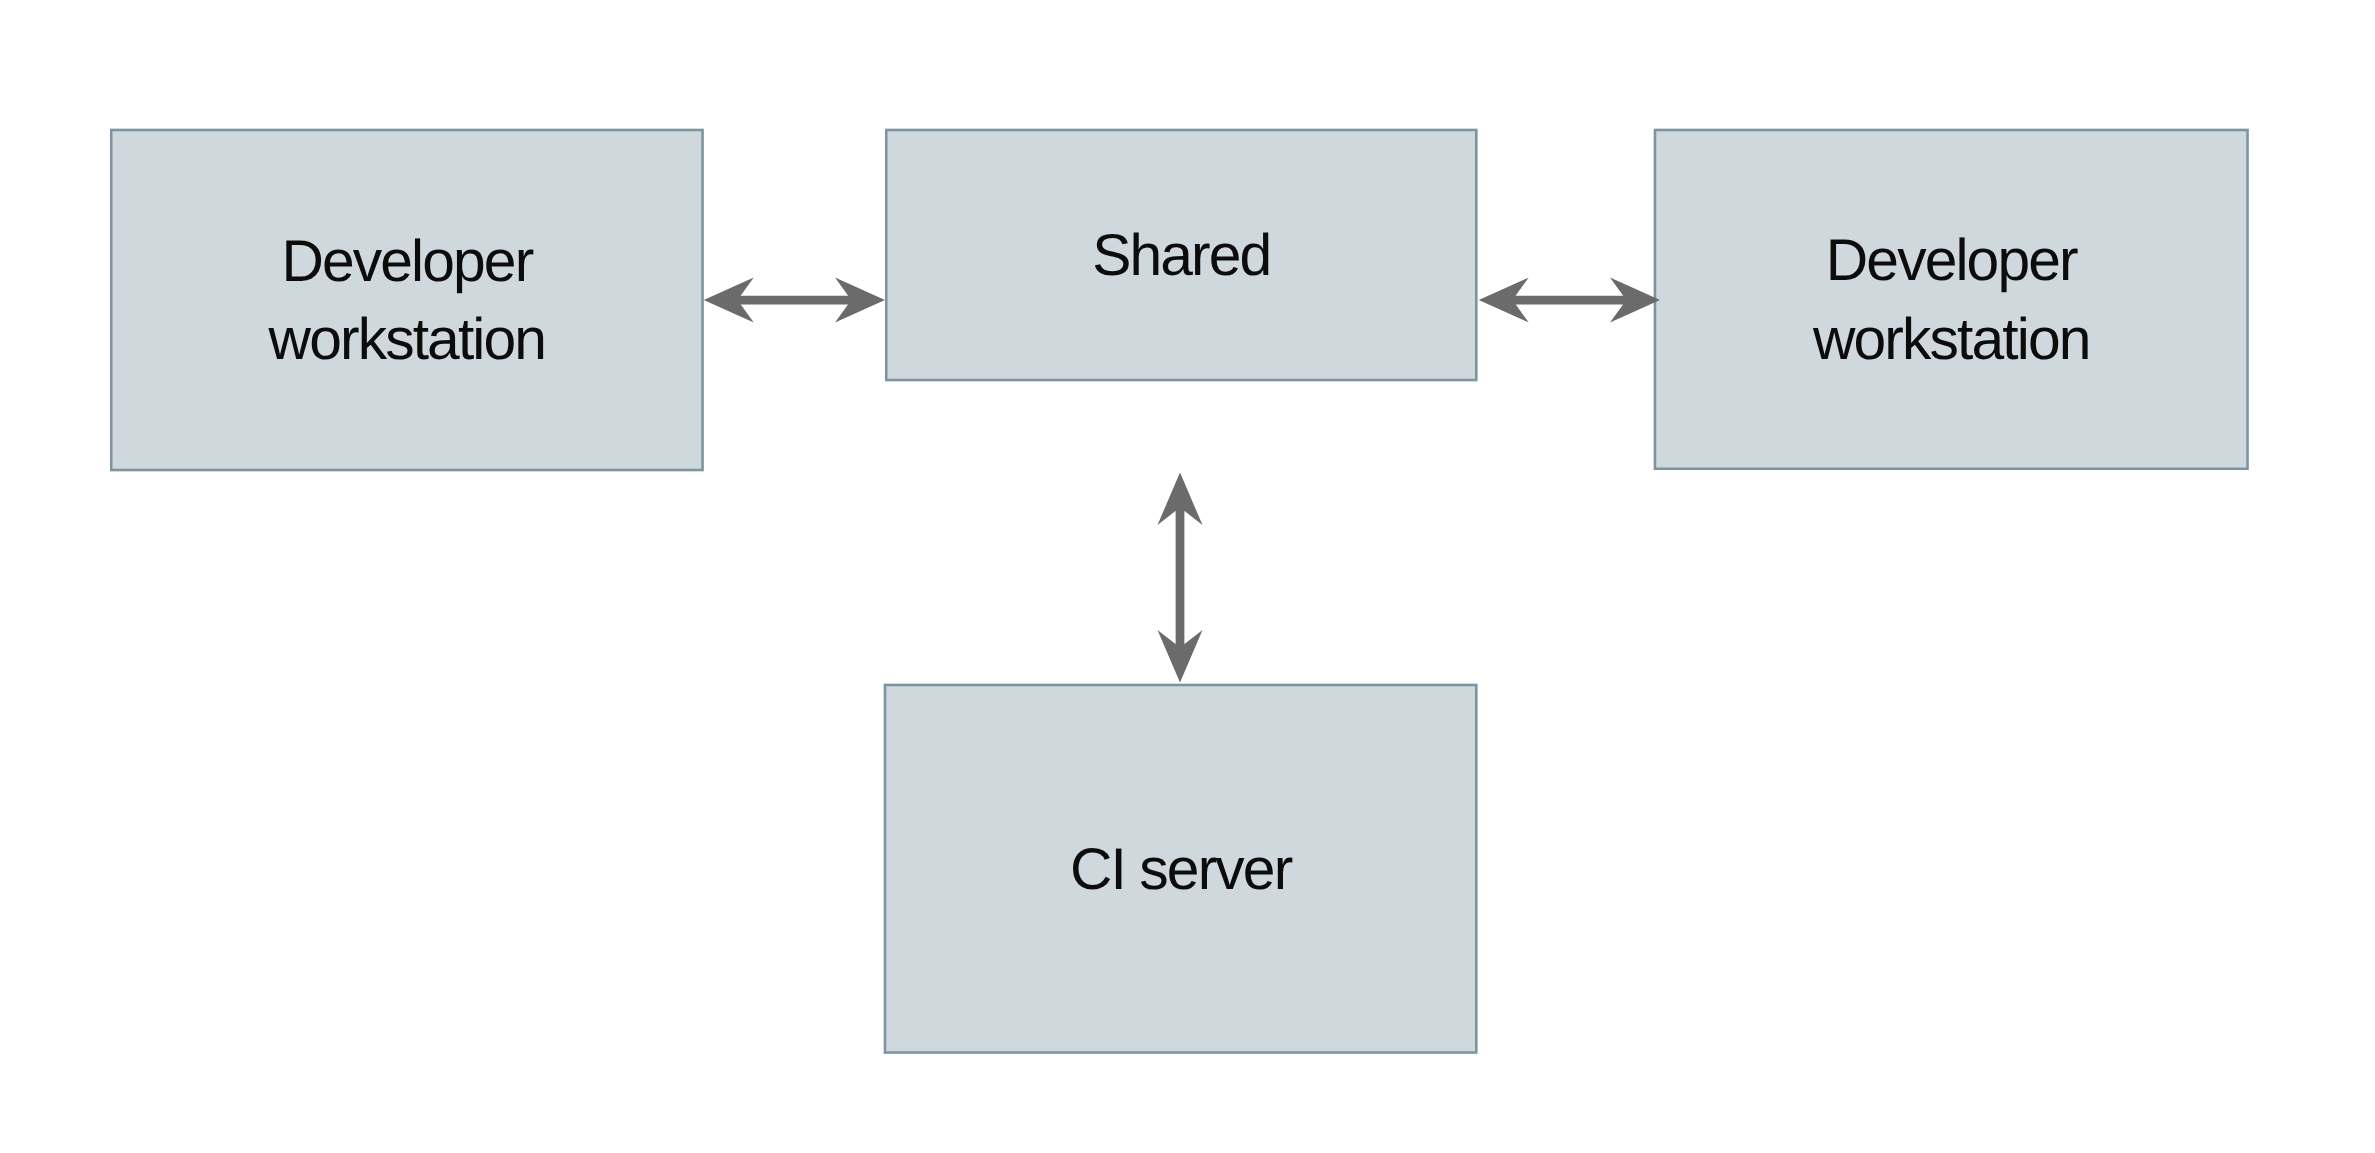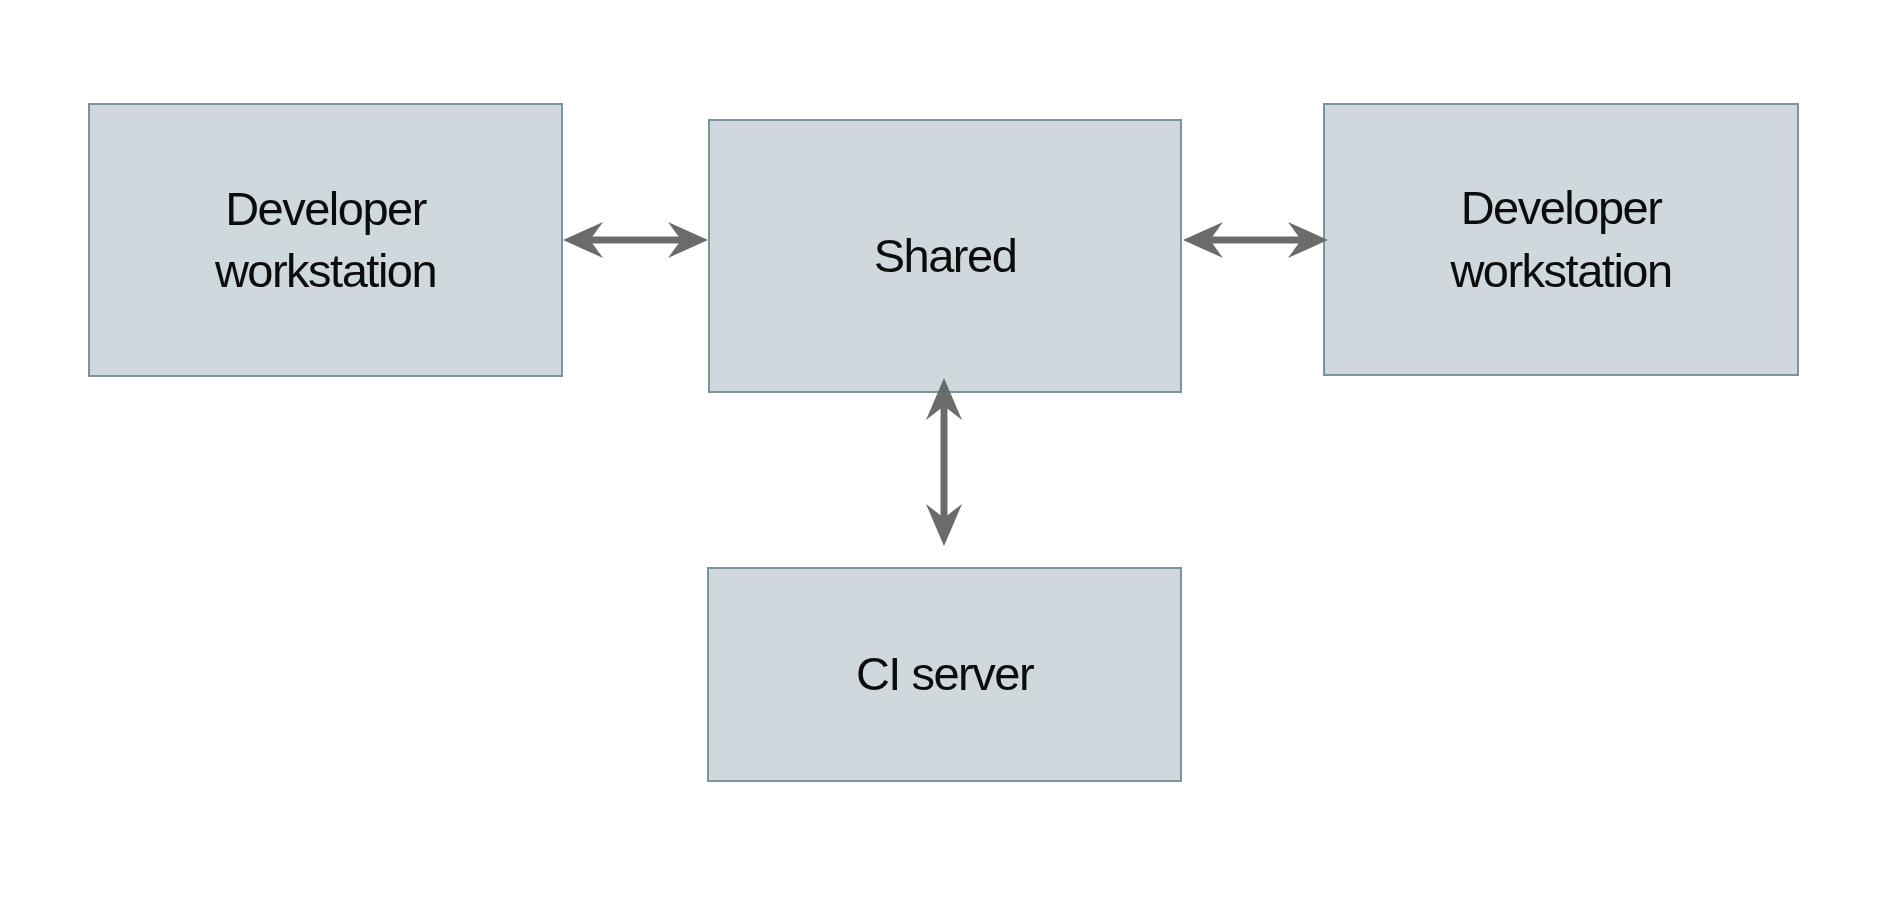--- a/index.html
+++ b/index.html
@@ -36,23 +36,23 @@
     color: var(--text);
     font-size: 47px;
     line-height: 1.32;
     letter-spacing: -1.5px;
   }
   .node .label-line {
     display: block;
     white-space: nowrap;
   }
   #node-dev-left     { left: 88px;   top: 103px; width: 475px; height: 274px; }
-  #node-shared-cache { left: 708px;  top: 103px; width: 474px; height: 274px; margin-top: 16px; }
+  #node-shared-cache { left: 708px;  top: 103px; width: 474px; height: 202px; }
   #node-dev-right    { left: 1323px; top: 103px; width: 476px; height: 273px; }
-  #node-ci-server    { left: 707px;  top: 547px; width: 475px; height: 215px; margin-top: 20px; }
+  #node-ci-server    { left: 707px;  top: 547px; width: 475px; height: 296px; }
 
   .arrow { position: absolute; overflow: visible; }
   .arrow polygon { fill: var(--arrow); stroke: none; }
   .arrow line { stroke: var(--arrow); stroke-width: 7; }
   #arrow-left  { left: 561px;  top: 209px; width: 149px; height: 62px; }
   #arrow-right { left: 1181px; top: 209px; width: 149px; height: 62px; }
   #arrow-down  { left: 913px;  top: 376px; width: 62px;  height: 172px; }
 </style>
 </head>
 <body>

